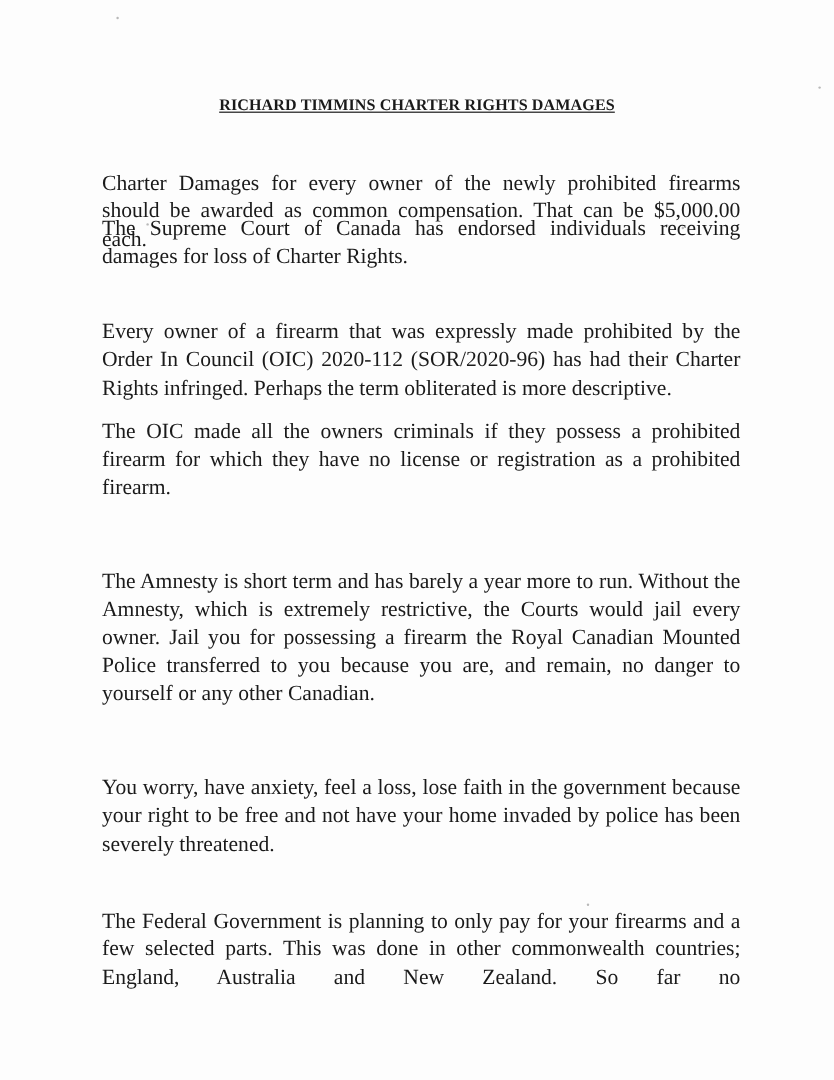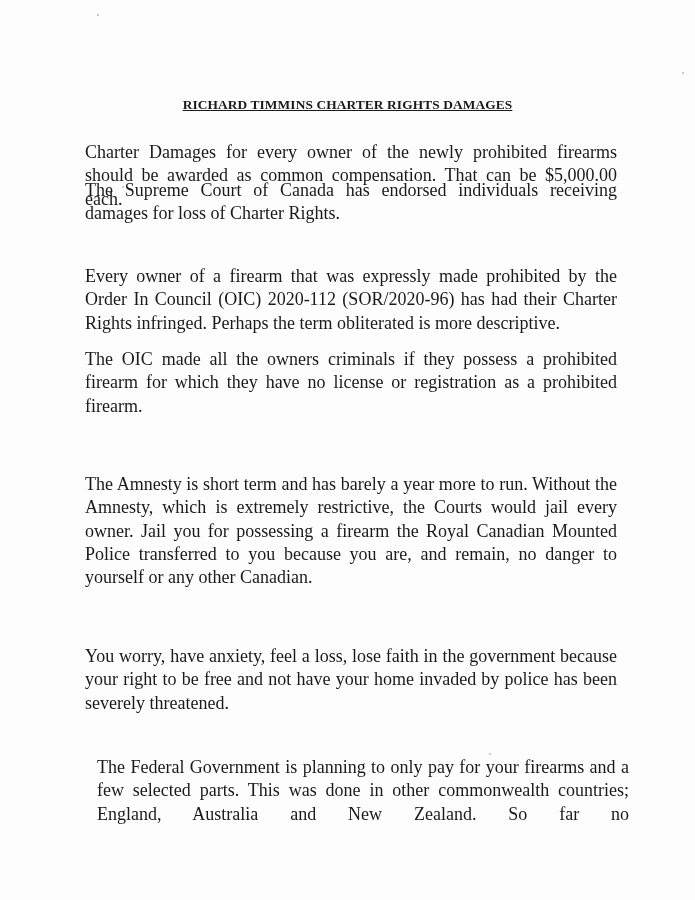--- a/index.html
+++ b/index.html
@@ -24,21 +24,20 @@
     .title {
       position: absolute;
       left: 0;
       width: 695px;
       top: 80px;
       text-align: center;
       font-weight: bold;
       font-size: 13.4px;
       text-decoration: underline;
       letter-spacing: 0.1px;
-      margin-top: 17px;
     }
     .para {
       position: absolute;
       left: 85px;
       width: 532px;
       font-size: 18px;
       line-height: 23.3px;
       text-align: justify;
       margin: 0;
     }
@@ -62,14 +61,14 @@
   <div class="speck" style="left:489px;top:753px;"></div>
 
   <div class="title">RICHARD TIMMINS CHARTER RIGHTS DAMAGES</div>
 
   <p class="para last-line-left" style="top:141px;">Charter Damages for every owner of the newly prohibited firearms should be awarded as common compensation. That can be $5,000.00 each.</p>
   <p class="para last-line-left" style="top:179px;">The Supreme Court of Canada has endorsed individuals receiving damages for loss of Charter Rights.</p>
   <p class="para last-line-left" style="top:265px;">Every owner of a firearm that was expressly made prohibited by the Order In Council (OIC) 2020-112 (SOR/2020-96) has had their Charter Rights infringed. Perhaps the term obliterated is more descriptive.</p>
   <p class="para last-line-left" style="top:348px;">The OIC made all the owners criminals if they possess a prohibited firearm for which they have no license or registration as a prohibited firearm.</p>
   <p class="para last-line-left" style="top:473px;">The Amnesty is short term and has barely a year more to run. Without the Amnesty, which is extremely restrictive, the Courts would jail every owner. Jail you for possessing a firearm the Royal Canadian Mounted Police transferred to you because you are, and remain, no danger to yourself or any other Canadian.</p>
   <p class="para last-line-left" style="top:645px;">You worry, have anxiety, feel a loss, lose faith in the government because your right to be free and not have your home invaded by police has been severely threatened.</p>
-  <p class="para" style="top:756px;text-align-last:justify;margin-left:12px;">The Federal Government is planning to only pay for your firearms and a few selected parts. This was done in other commonwealth countries; England, Australia and New Zealand.   So far no</p>
+  <p class="para" style="top:756px;text-align-last:justify;">The Federal Government is planning to only pay for your firearms and a few selected parts. This was done in other commonwealth countries; England, Australia and New Zealand.   So far no</p>
 </div>
 
 </body></html>

